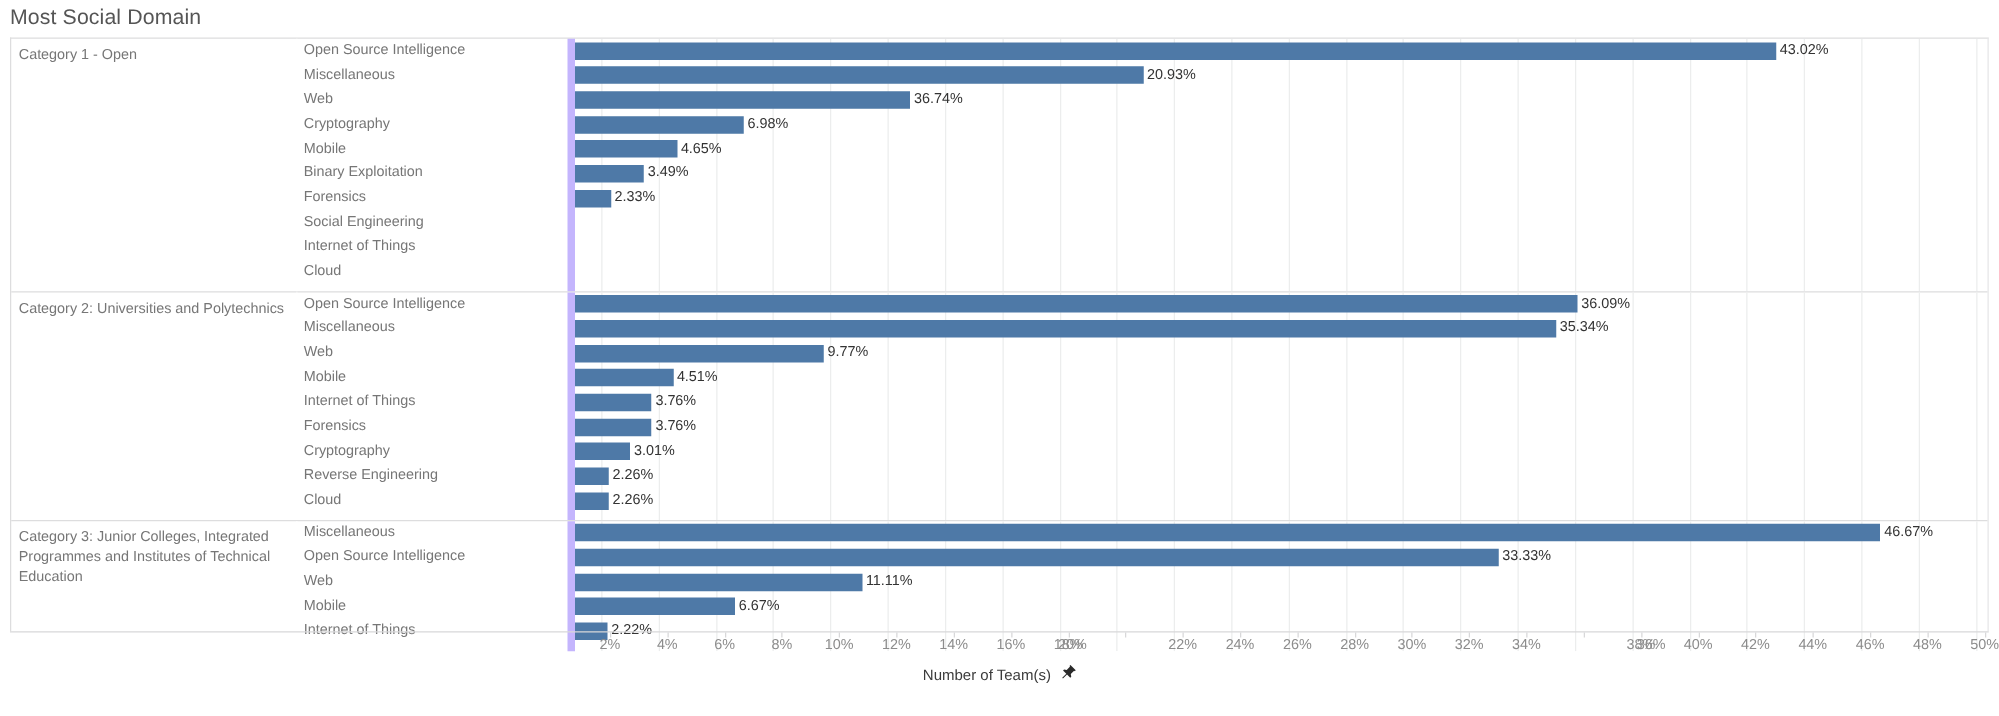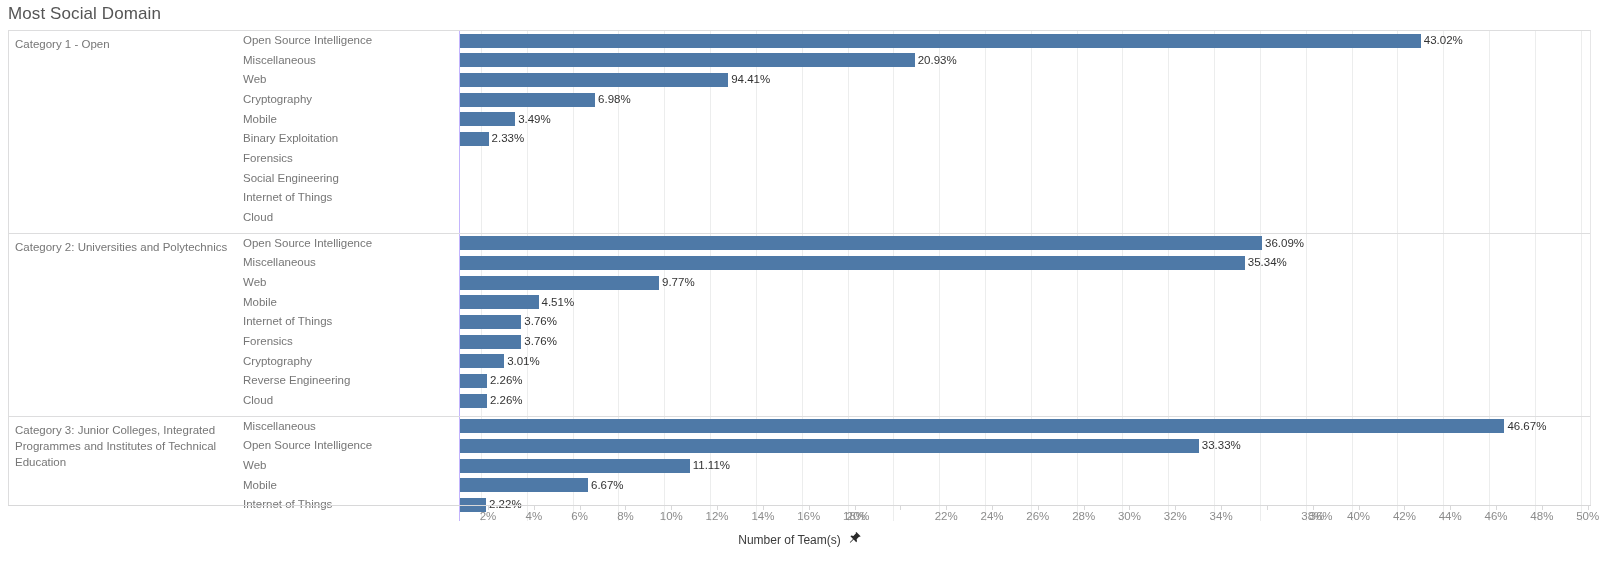--- a/index.html
+++ b/index.html
@@ -62,21 +62,21 @@
     color: #767676;
     border-right: 1px solid #ffffff;
   }
 
   
   .dom-labels {
     width: 222px;
     flex: 0 0 222px;
     box-sizing: border-box;
     padding-top: 0px;
-    border-right: 1px solid #c4b5fd;
+    border-right: 6px solid #c4b5fd;
   }
   .dom-label {
     height: 19.66px;
     line-height: 19.66px;
     font-size: 11.5px;
     color: #767676;
     padding-left: 5px;
     white-space: nowrap;
     overflow: hidden;
   }
@@ -224,25 +224,29 @@
         <div class="bar-row">
           <div class="bar" style="width: 960.768px;"></div>
           <div class="bar-value" style="left: 960.768px;">43.02%</div>
         </div>
         <div class="bar-row">
           <div class="bar" style="width: 454.686px;"></div>
           <div class="bar-value" style="left: 454.686px;">20.93%</div>
         </div>
         <div class="bar-row">
           <div class="bar" style="width: 268.199px;"></div>
-          <div class="bar-value" style="left: 268.199px;">94.41%</div>
+          <div class="bar-value" style="left: 268.199px;">36.74%</div>
         </div>
         <div class="bar-row">
           <div class="bar" style="width: 135.092px;"></div>
           <div class="bar-value" style="left: 135.092px;">6.98%</div>
+        </div>
+        <div class="bar-row">
+          <div class="bar" style="width: 81.7115px;"></div>
+          <div class="bar-value" style="left: 81.7115px;">4.65%</div>
         </div>
         <div class="bar-row">
           <div class="bar" style="width: 55.1359px;"></div>
           <div class="bar-value" style="left: 55.1359px;">3.49%</div>
         </div>
         <div class="bar-row">
           <div class="bar" style="width: 28.5603px;"></div>
           <div class="bar-value" style="left: 28.5603px;">2.33%</div>
         </div>
         <div class="bar-row"></div>

